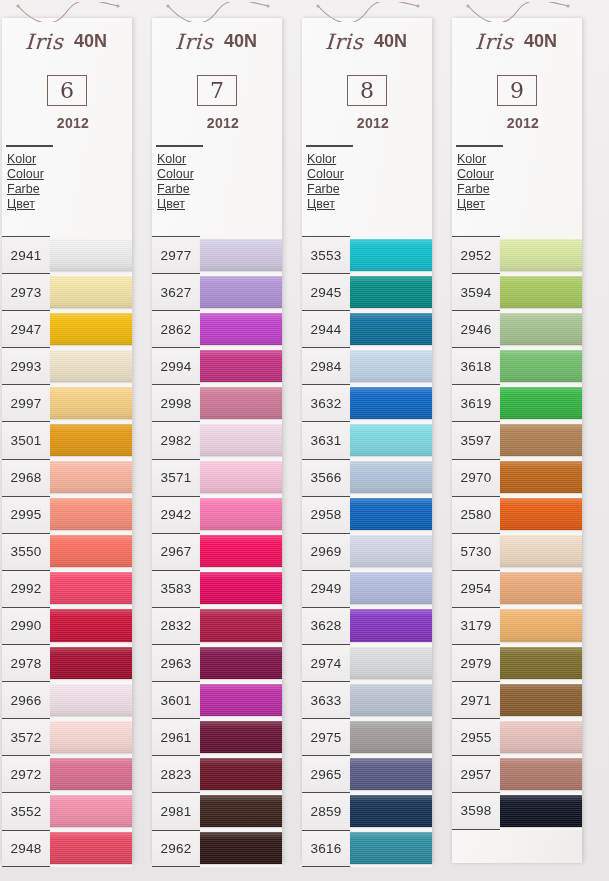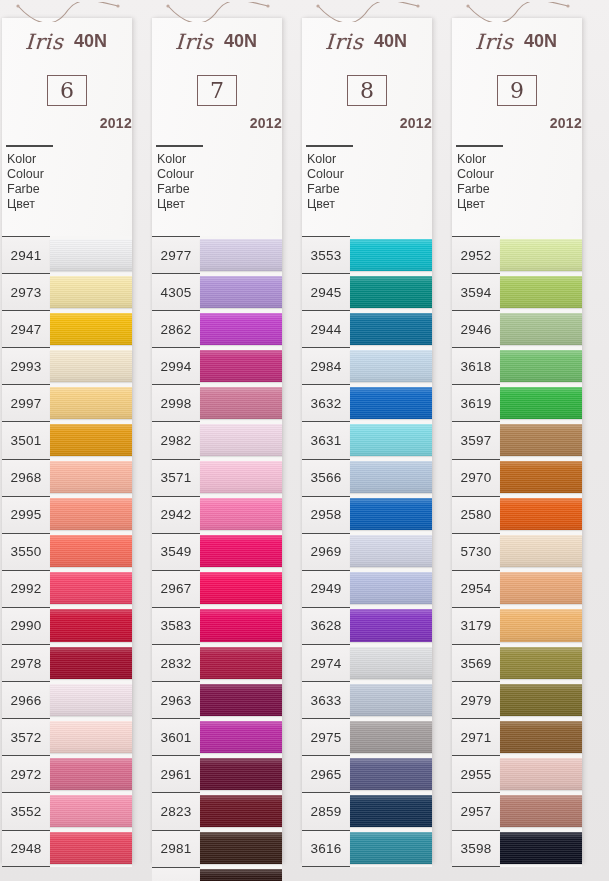--- a/index.html
+++ b/index.html
@@ -80,40 +80,41 @@
     justify-content: center;
   }
   .numbox span {
     font-family: "DejaVu Serif", serif;
     font-size: 22px;
     color: #5d4646;
     line-height: 1;
   }
   .year {
     margin-top: 9px;
-    text-align: right;
+    text-align: center;
     font-family: "Liberation Sans", sans-serif;
     font-weight: bold;
     font-size: 14px;
     color: #6b5252;
     letter-spacing: .3px;
     padding-left: 12px;
   }
   .rule {
     margin: 14px 0 0 4px;
     width: 47px;
     height: 1.5px;
     background: #4a4a4a;
   }
   .langs {
     margin: 5px 0 0 5px;
     font-size: 12.5px;
     line-height: 15.2px;
     color: #3a3a3a;
     font-family: "Liberation Sans", sans-serif;
+    text-decoration: underline;
   }
 
   
   .rows {
     position: absolute;
     left: 0;
     top: 218px;
     width: 130px;
   }
   .row {
@@ -369,21 +370,21 @@
         <div class="row">
           <div class="code-cell">
             <span class="code">2977</span>
           </div>
           <div class="swatch-cell">
             <div class="swatch" style="background: rgb(213, 204, 230);"></div>
           </div>
         </div>
         <div class="row">
           <div class="code-cell">
-            <span class="code">4305</span>
+            <span class="code">3627</span>
           </div>
           <div class="swatch-cell">
             <div class="swatch" style="background: rgb(177, 146, 216);"></div>
           </div>
         </div>
         <div class="row">
           <div class="code-cell">
             <span class="code">2862</span>
           </div>
           <div class="swatch-cell">
@@ -421,28 +422,20 @@
           <div class="swatch-cell">
             <div class="swatch" style="background: rgb(249, 194, 218);"></div>
           </div>
         </div>
         <div class="row">
           <div class="code-cell">
             <span class="code">2942</span>
           </div>
           <div class="swatch-cell">
             <div class="swatch" style="background: rgb(249, 118, 176);"></div>
-          </div>
-        </div>
-        <div class="row">
-          <div class="code-cell">
-            <span class="code">3549</span>
-          </div>
-          <div class="swatch-cell">
-            <div class="swatch" style="background: rgb(242, 12, 104);"></div>
           </div>
         </div>
         <div class="row">
           <div class="code-cell">
             <span class="code">2967</span>
           </div>
           <div class="swatch-cell">
             <div class="swatch" style="background: rgb(248, 11, 94);"></div>
           </div>
         </div>
@@ -781,28 +774,20 @@
         <div class="row">
           <div class="code-cell">
             <span class="code">3179</span>
           </div>
           <div class="swatch-cell">
             <div class="swatch" style="background: rgb(242, 180, 106);"></div>
           </div>
         </div>
         <div class="row">
           <div class="code-cell">
-            <span class="code">3569</span>
-          </div>
-          <div class="swatch-cell">
-            <div class="swatch" style="background: rgb(149, 138, 59);"></div>
-          </div>
-        </div>
-        <div class="row">
-          <div class="code-cell">
             <span class="code">2979</span>
           </div>
           <div class="swatch-cell">
             <div class="swatch" style="background: rgb(125, 110, 43);"></div>
           </div>
         </div>
         <div class="row">
           <div class="code-cell">
             <span class="code">2971</span>
           </div>

